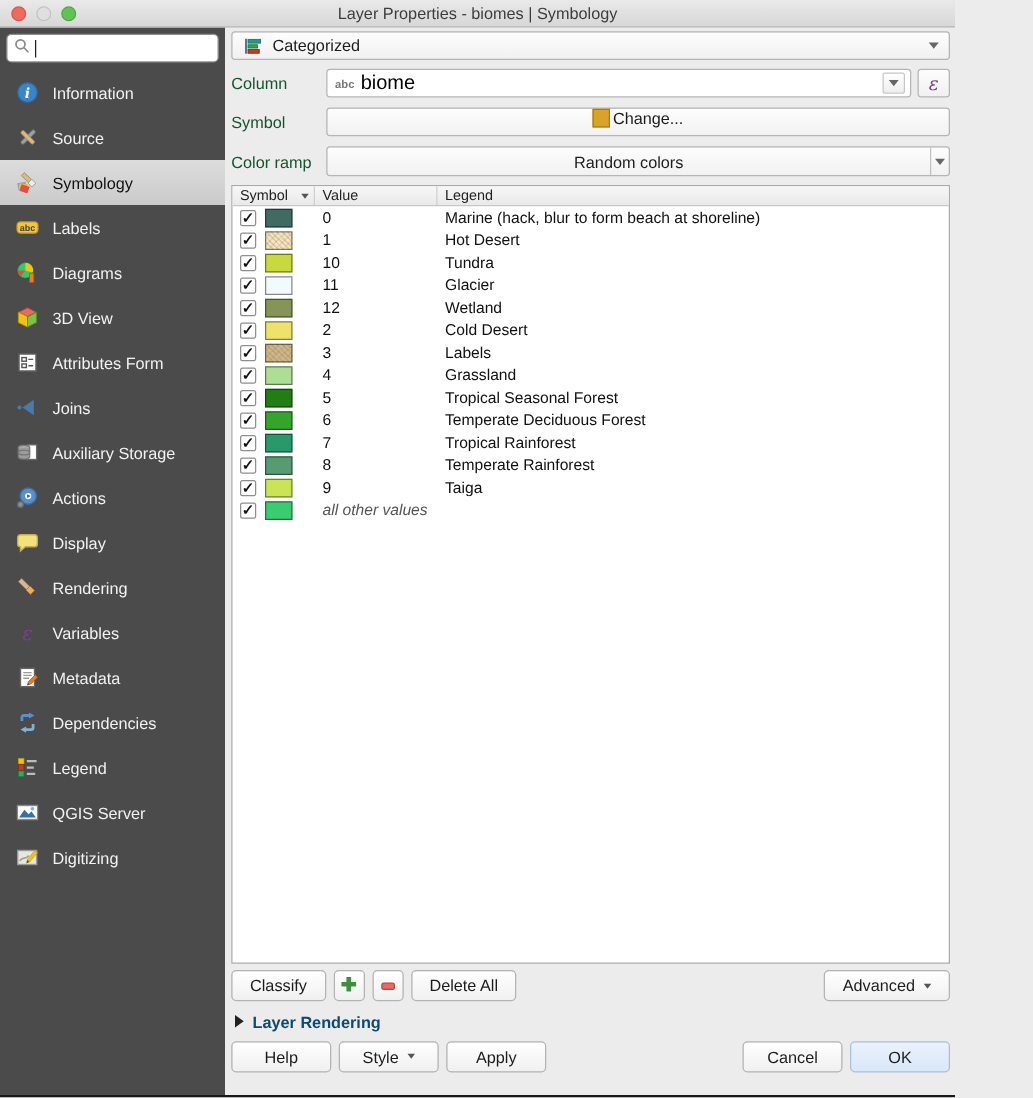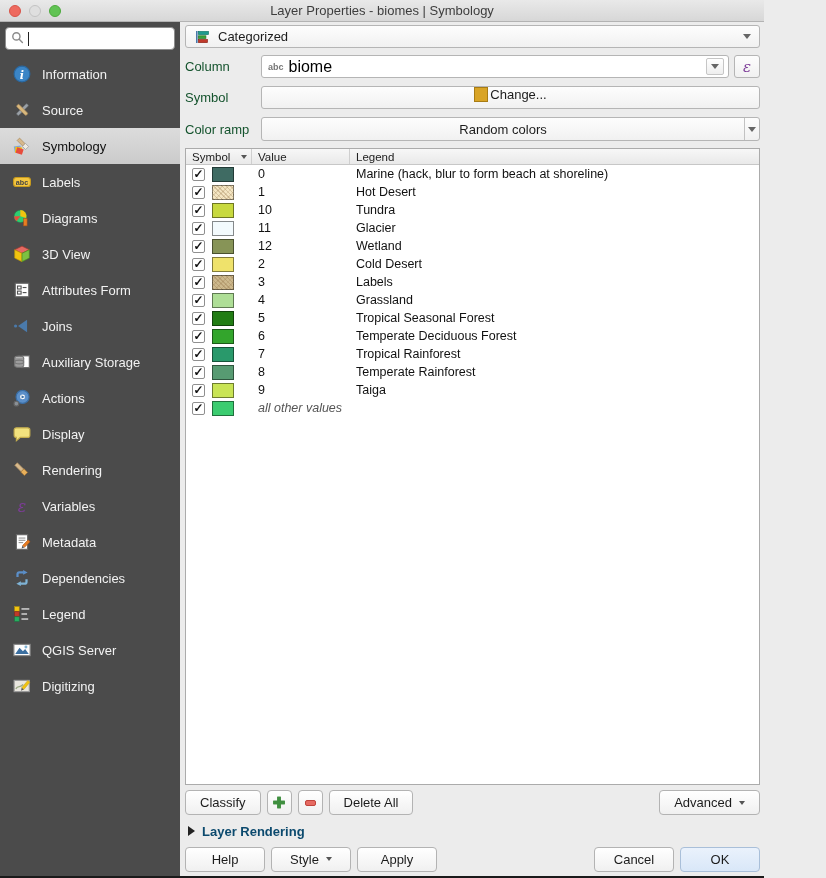--- a/index.html
+++ b/index.html
@@ -74,21 +74,21 @@
   .btn.icon-only { padding:0 6px; width:25px; }
   .plus-glyph { color:#3f8f3f; font-size:15px; font-weight:bold; line-height:1; text-shadow:0 0 0 #3f8f3f; }
   .minus-glyph { width:13px; height:6px; background:#e66a62; border:1px solid #c0443c; border-radius:2px; }
   .flex-spacer { flex:1; }
   .btn .dd-arrow { margin-left:7px; width:0; height:0; border-left:3.5px solid transparent; border-right:3.5px solid transparent; border-top:4px solid #555; }
 
   .layer-rendering { margin-top:6px; height:18px; flex:0 0 18px; display:flex; align-items:center; gap:7px; padding-left:3px; }
   .tri-right { width:0; height:0; border-top:5px solid transparent; border-bottom:5px solid transparent; border-left:7px solid #222; }
   .lr-label { font-size:13px; font-weight:bold; color:#0c4a6e; }
 
-  .footer-row { margin-top:6px; margin-bottom:2px; height:26px; flex:0 0 26px; display:flex; align-items:center; gap:6px; }
+  .footer-row { margin-top:6px; margin-bottom:16px; height:26px; flex:0 0 26px; display:flex; align-items:center; gap:6px; }
   .btn.ok { background:linear-gradient(#eaf2fc,#d9e7f8); border-color:#a9bfd9; }
   .btn.wfix { min-width:80px; }
 </style>
 </head>
 <body>
 
 <div class="window">
 
   <div class="titlebar">
     <div class="traffic">

